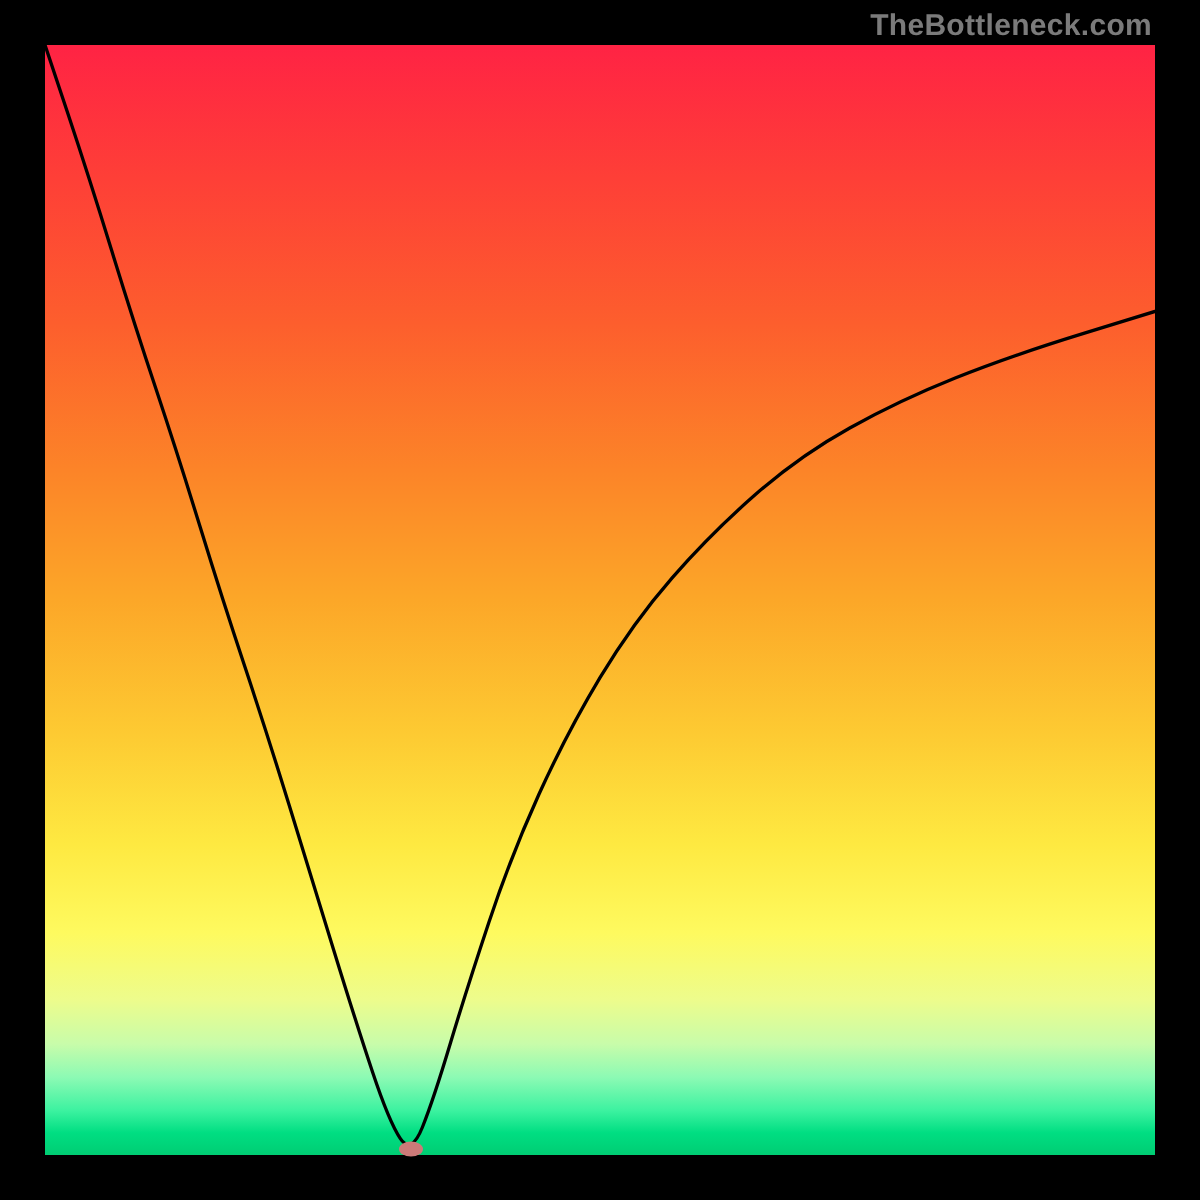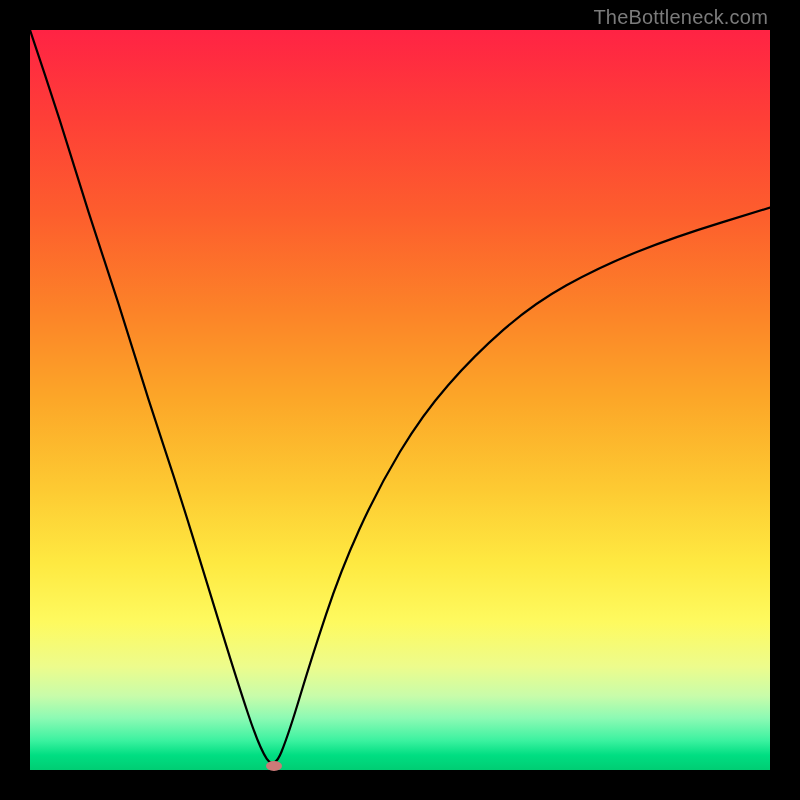--- a/index.html
+++ b/index.html
@@ -42,21 +42,21 @@
       rgb(0,205,115)   100%
     );
   }
   .watermark {
     position: absolute;
     top: 6px;
     right: 32px;
     color: #7b7b7b;
     font-size: 20px;
     letter-spacing: 0.2px;
-    font-weight: 400;
+    font-weight: 700;
   }
   svg.curve {
     position: absolute;
     left: 0;
     top: 0;
     width: 740px;
     height: 740px;
     pointer-events: none;
   }
   .marker {

